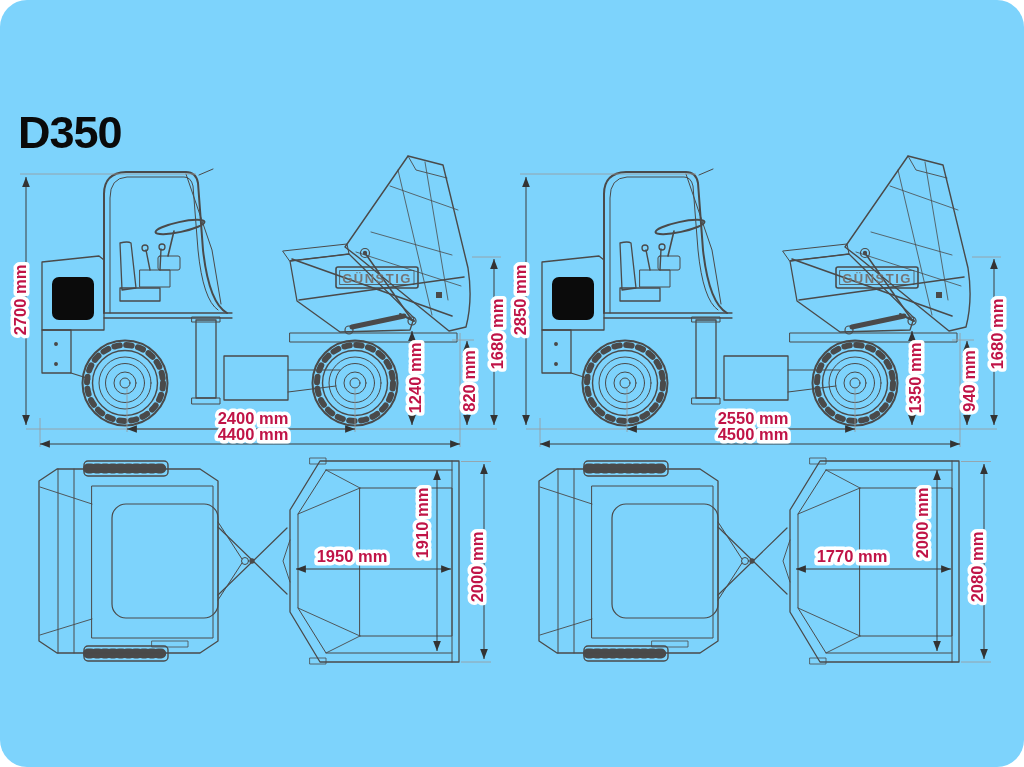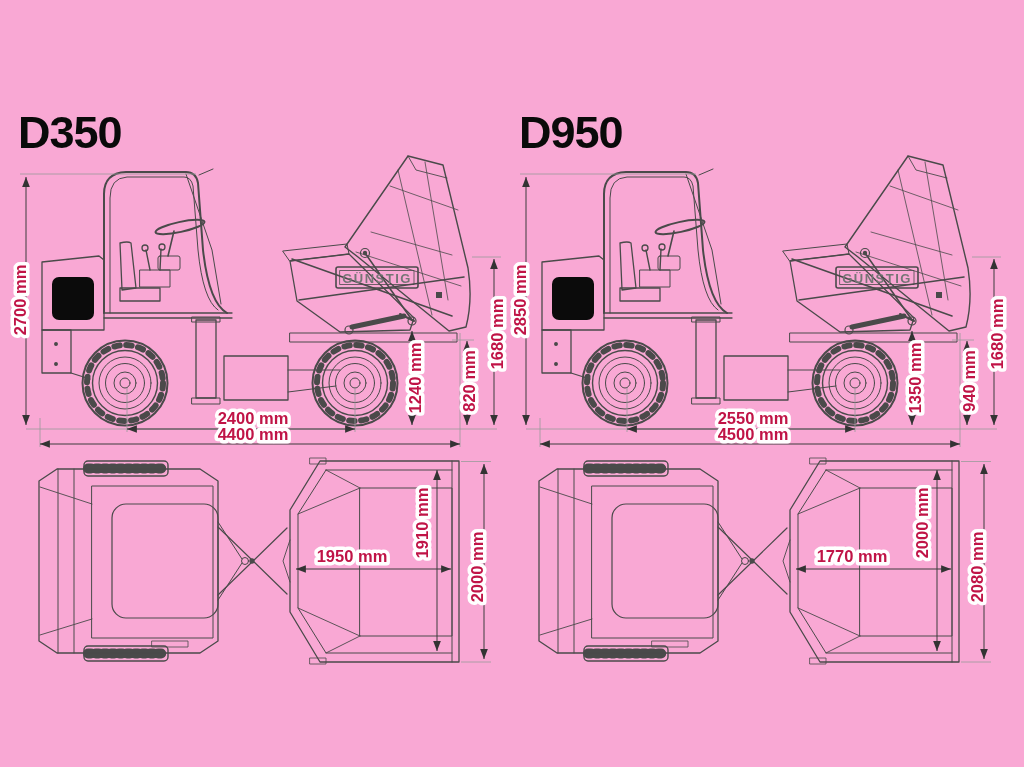--- a/index.html
+++ b/index.html
@@ -1,37 +1,36 @@
 <!DOCTYPE html>
 <html><head>
 <meta charset="utf-8">
 <style>
   html,body{margin:0;padding:0;background:#fff;}
-  .canvas{position:relative;width:1024px;height:767px;background:#f9a8d4;overflow:hidden;
-          font-family:"Liberation Sans",sans-serif;}
+  .canvas{position:relative;width:1024px;height:767px;background:#7dd3fc;overflow:hidden;
+          font-family:"Liberation Sans",sans-serif;border-radius:27px;}
   .model-title{position:absolute;top:107px;font-size:45px;font-weight:900;
                letter-spacing:-1px;color:#0a0a0a;font-family:"Liberation Sans",sans-serif;}
   #title-0{left:18px;}
   #title-1{left:519px;}
   svg{position:absolute;left:0;top:0;}
   .art{stroke:#4a4a4a;fill:none;stroke-width:1.3;stroke-linejoin:round;stroke-linecap:round;}
   .dim{font-family:"Liberation Sans",sans-serif;font-weight:bold;font-size:16.5px;
        fill:#c01447;paint-order:stroke;stroke:#ffffff;stroke-width:7px;stroke-linejoin:round;}
   .brand{font-family:"Liberation Sans",sans-serif;font-weight:bold;font-size:13px;
          fill:#757575;letter-spacing:1.5px;}
   .dimline{stroke:#3d3d3d;stroke-width:1;fill:none;}
   .extline{stroke:#9a9a9a;stroke-width:0.8;fill:none;}
 </style>
 </head>
 <body>
 
 <div class="canvas">
 
   <div class="model-title" id="title-0">D350</div>
-  <div class="model-title" id="title-1">D950</div>
 
   <svg width="1024" height="767" viewBox="0 0 1024 767">
     <defs>
       <marker id="arrow" viewBox="0 0 10 8" refX="9.5" refY="4" markerWidth="11" markerHeight="8.8" orient="auto-start-reverse" markerUnits="strokeWidth">
         <path d="M0.5,0.5 L9.5,4 L0.5,7.5 Z" fill="#333" stroke="none"></path>
       </marker>
 
       <g id="wheel" class="art">
         <circle r="42.5" stroke-width="2"></circle>
         <circle r="38" stroke-width="6" stroke-dasharray="5.5,6.5"></circle>

